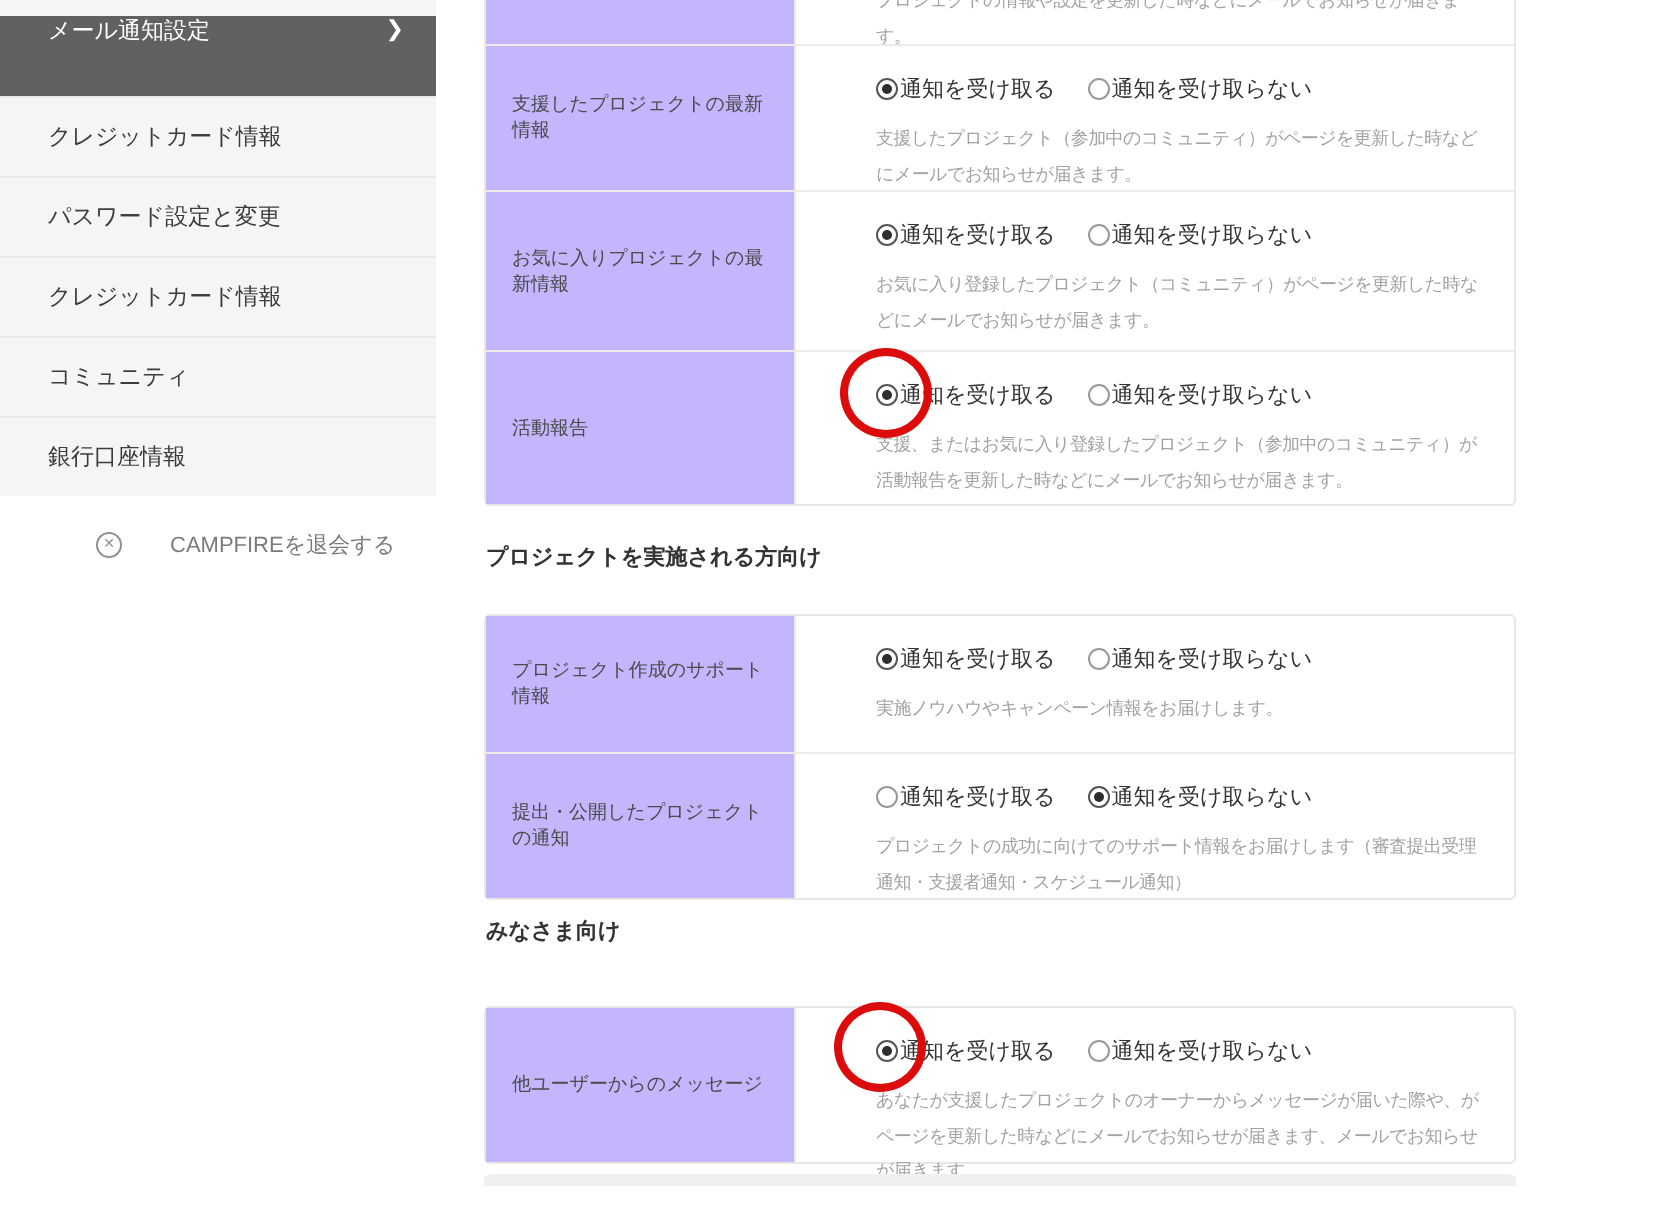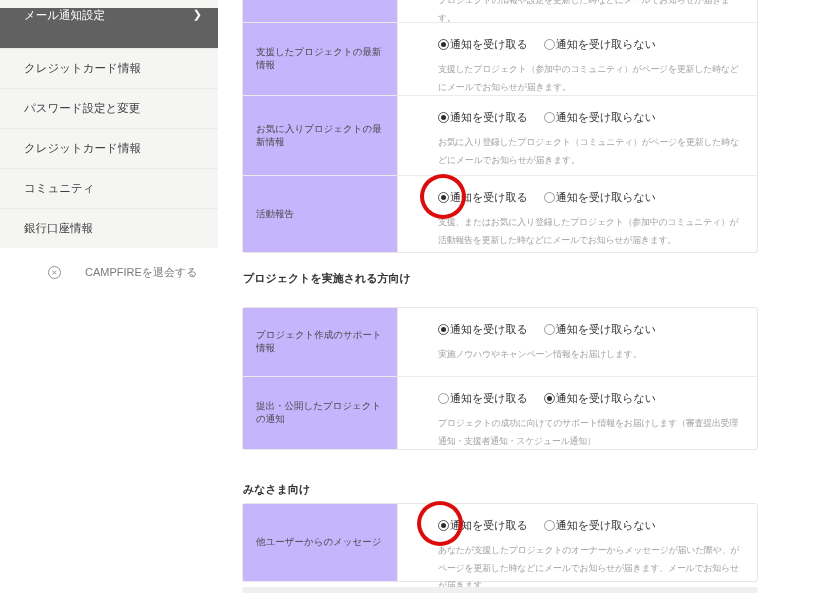--- a/index.html
+++ b/index.html
@@ -66,21 +66,21 @@
   .h-cut{height:22px;overflow:hidden;}
   .h-cut .cell-r{padding-top:0;}
   .h-cut .desc{margin-top:-8px;}
   .r1-1{height:73px;} .r1-2{height:80px;} .r1-3{height:77px;}
   .r2-1{height:68px;} .r2-2{height:73px;}
   .r3-1{height:77px;}
   .sec-title{
     position:absolute;left:1px;font-size:11px;font-weight:bold;color:#333333;
   }
   .sec-title.t2{top:271px;}
-  .sec-title.t3{top:482px;}
+  .sec-title.t3{top:458px;}
   
   .red-circle{
     position:absolute;border:4px solid #dc0c0c;border-radius:50%;
     width:38px;height:37px;background:transparent;pointer-events:none;
   }
   .rc1{left:178px;top:174px;}
   .rc2{left:175px;top:501px;}
   .next-peek{
     position:absolute;left:0;top:587px;width:516px;height:6px;
     background:#f0f0ef;border-radius:3px 3px 0 0;

